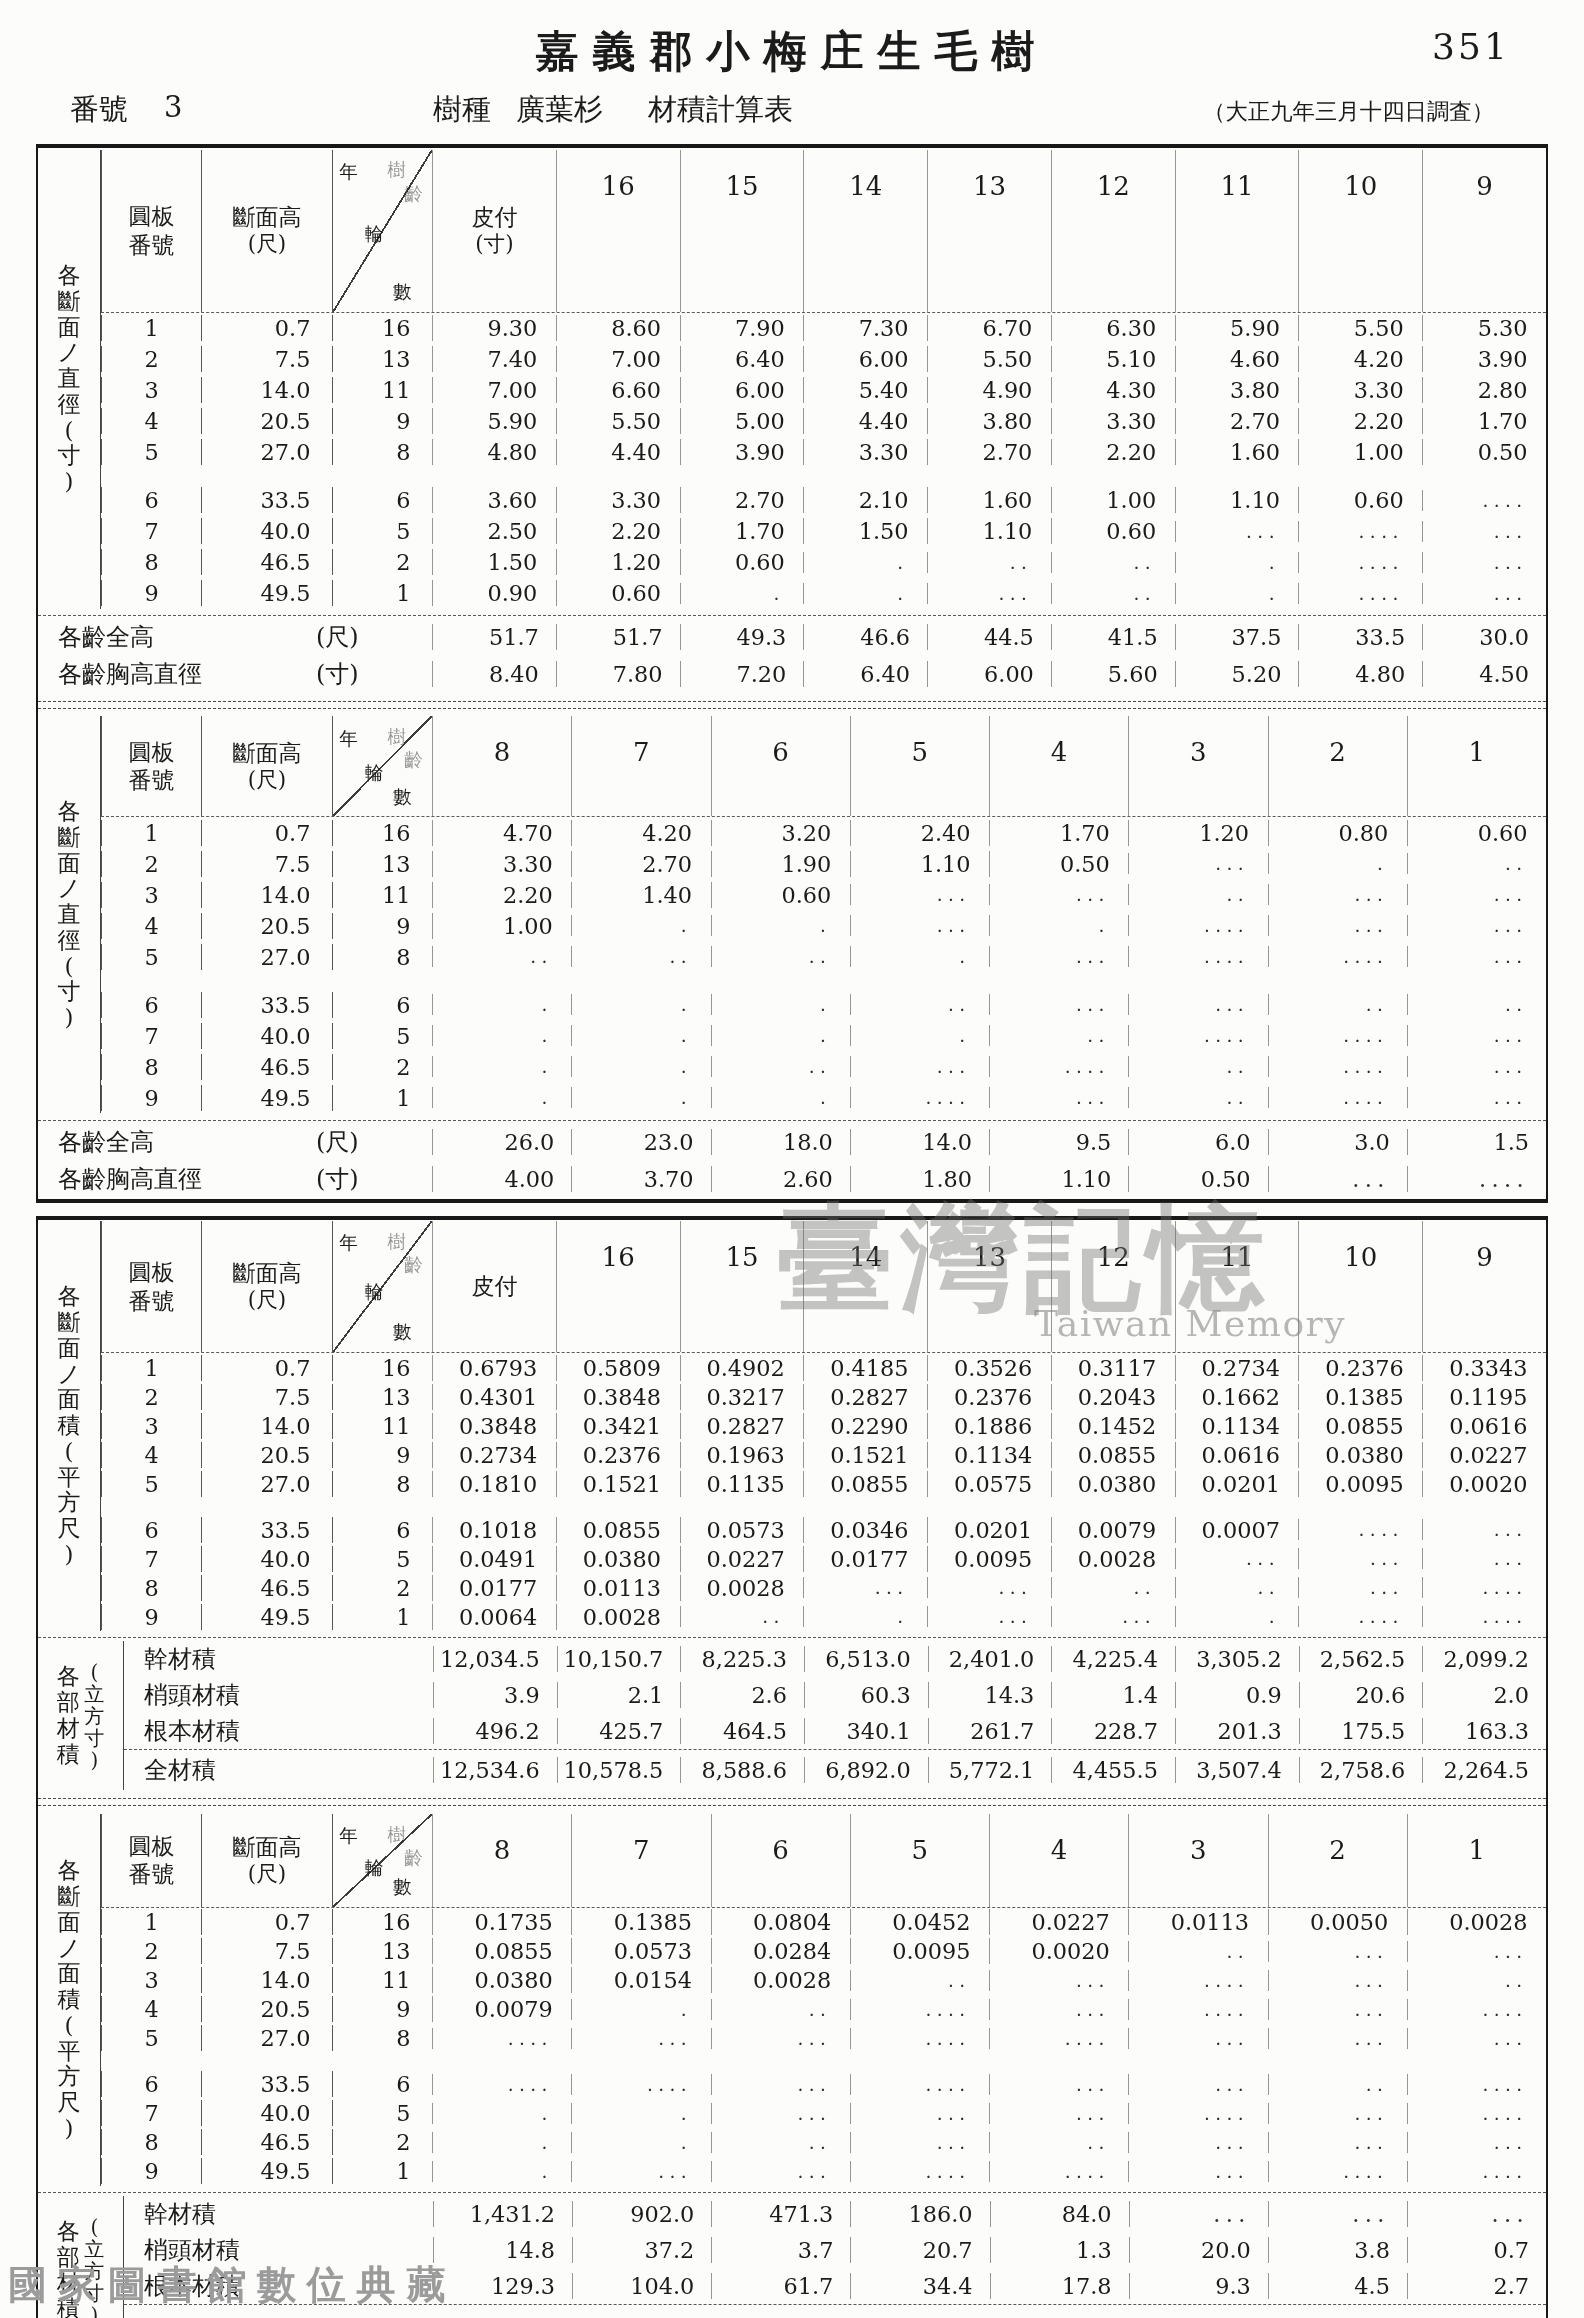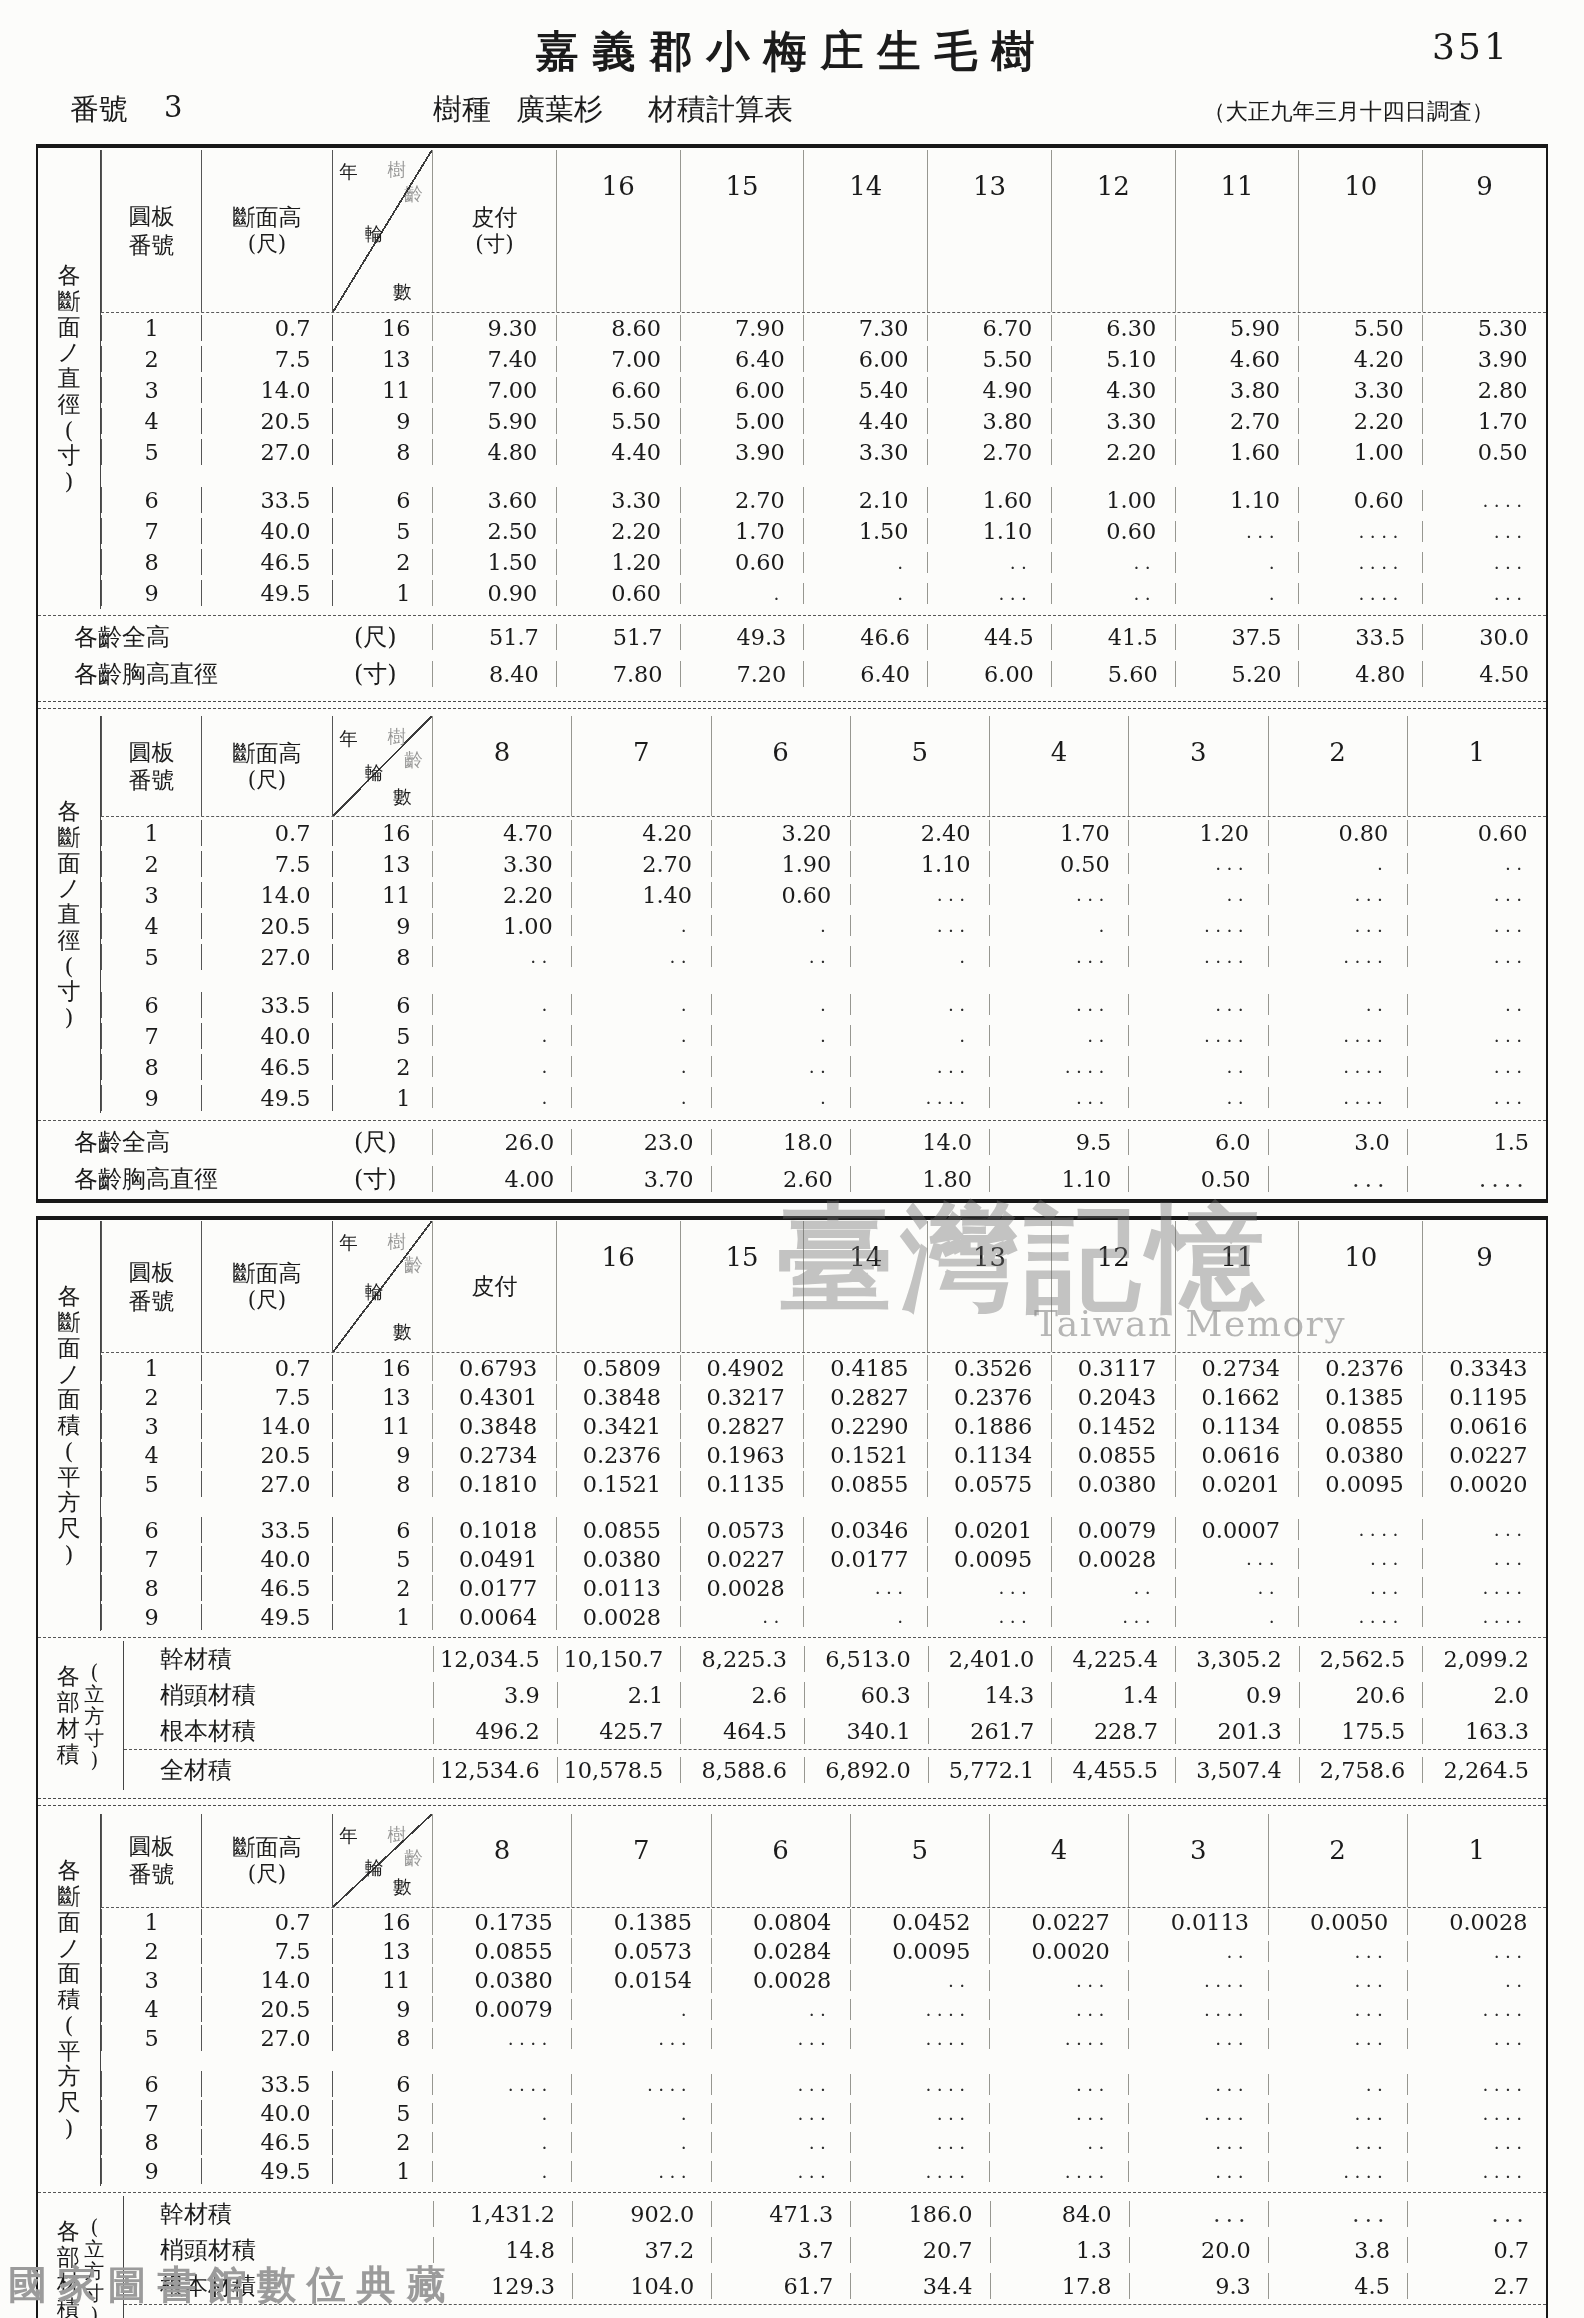--- a/index.html
+++ b/index.html
@@ -39,21 +39,21 @@
   .rowgap{margin-top:17px;}
   .cell{font-size:22.4px;}
   .cno{text-align:center;}
   .cnum{text-align:right;padding-right:21.6px;}
   .cval{text-align:right;padding-right:18.5px;}
   .dots{letter-spacing:5.4px;font-size:18.5px;color:#2c2c2c;}
   .sumband{border-top:1.5px dashed #565656;margin-top:6.2px;padding-top:3.1px;}
   .sumrow{display:grid;align-items:center;height:37px;}
   .box2 .sumrow{height:36px;}
   .sumrow.totalrow{border-top:1.5px dashed #565656;height:40px;}
-  .sumlabel{font-size:24px;white-space:nowrap;padding-left:36px;display:flex;align-items:center;gap:25px;}
+  .sumlabel{font-size:24px;white-space:nowrap;padding-left:20px;display:flex;align-items:center;gap:3px;}
   .spread{display:inline-flex;justify-content:space-between;width:255px;}
   .spread3{display:inline-flex;justify-content:space-between;width:232px;padding-left:0;}
   .sumval{text-align:right;padding-right:17px;font-size:22.4px;}
   .divider{margin:7.7px 0;height:6.2px;border-top:1.5px dashed #4a4a4a;border-bottom:1.5px dashed #4a4a4a;}
   .watermark{position:absolute;left:777px;top:1181px;font-size:116px;font-weight:700;letter-spacing:7.7px;
              color:#6f6f6f;opacity:.40;white-space:nowrap;pointer-events:none;z-index:5;}
   .watermark-en{position:absolute;left:1034px;top:1303px;font-size:36px;color:#7d7d7d;opacity:.55;
                 letter-spacing:1.5px;pointer-events:none;z-index:5;}
   .footer{position:absolute;left:0;top:2258px;width:100%;text-align:left;font-size:39px;
           letter-spacing:10.8px;color:#9b9b9b;font-weight:600;margin-left:8px;}

